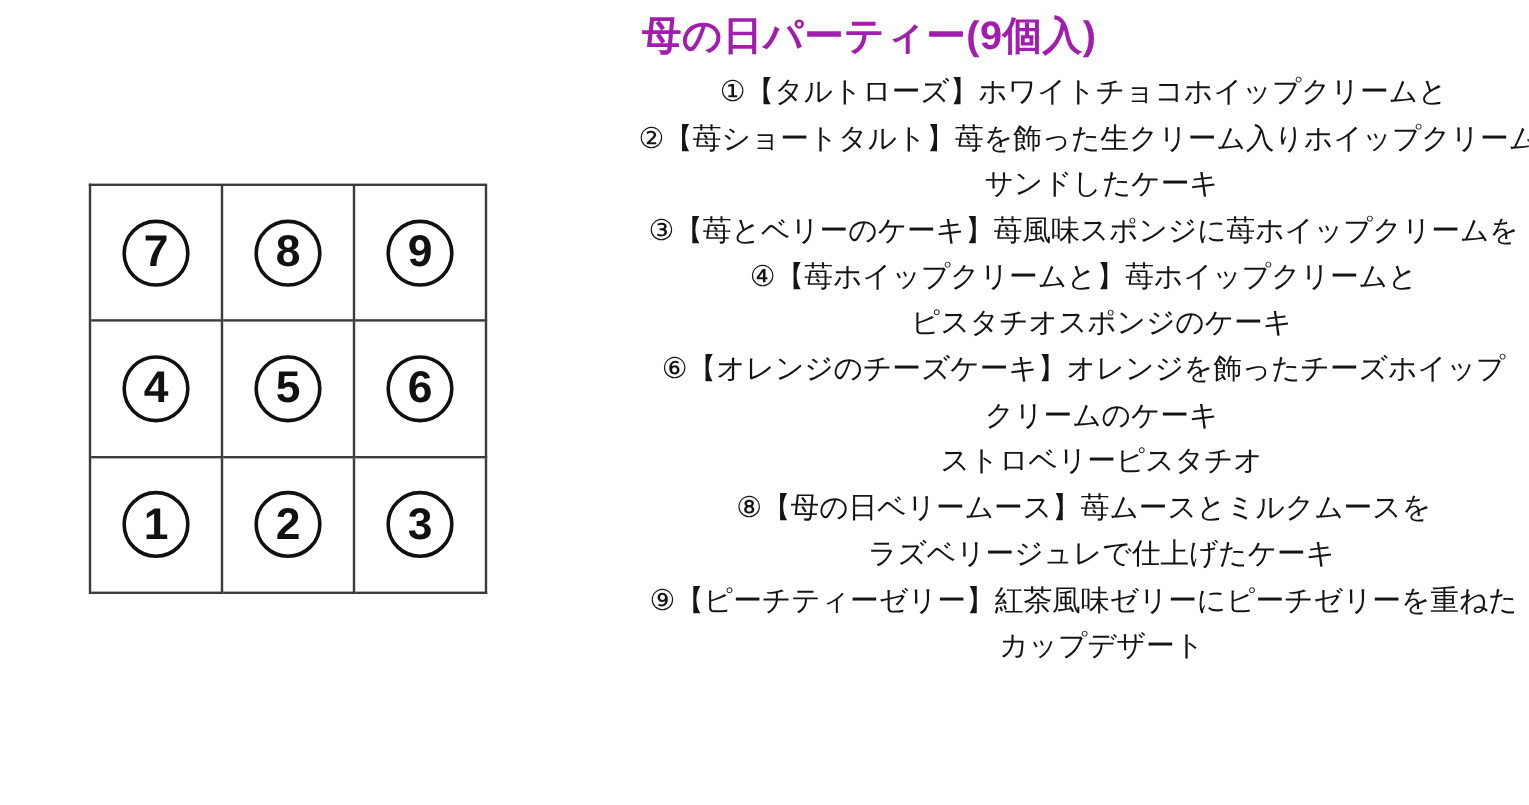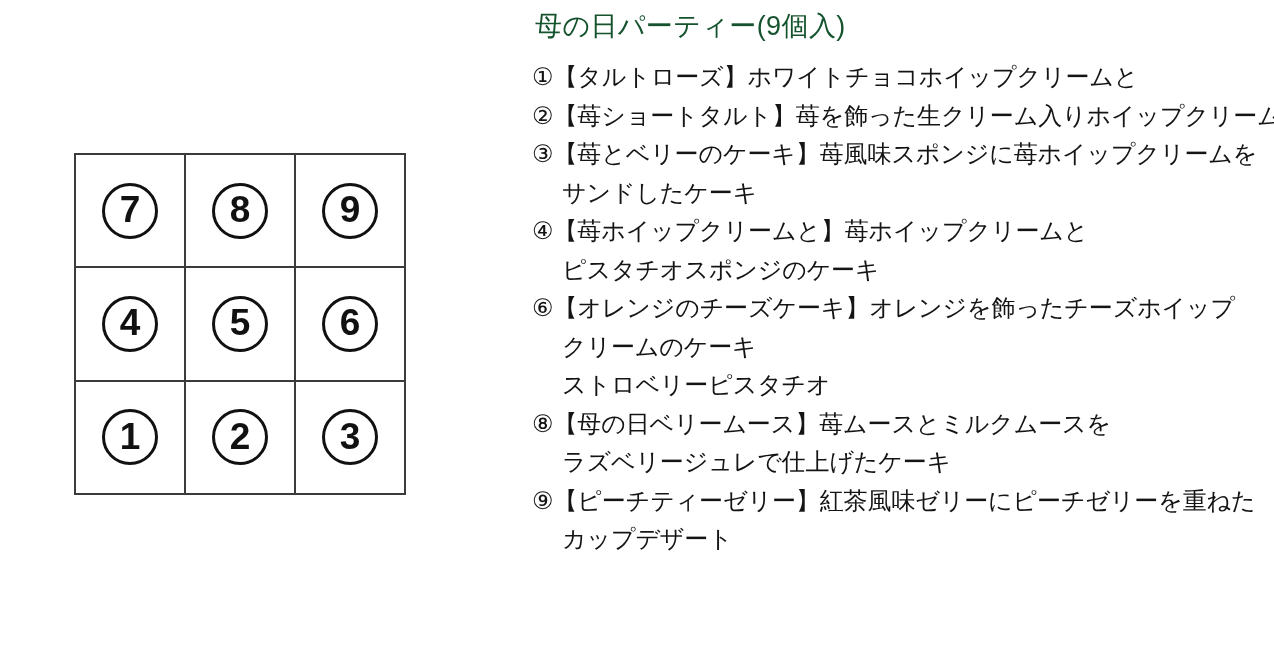--- a/index.html
+++ b/index.html
@@ -77,38 +77,39 @@
     position: absolute;
     left: 532px;
     top: 0;
     width: 742px;
     height: 671px;
   }
   .desc-title {
     position: absolute;
     left: 3px;
     top: 8px;
-    font-size: 27px;
-    font-weight: normal;
+    font-size: 33px;
+    font-weight: bold;
     letter-spacing: 0.4px;
     white-space: nowrap;
-    color: #14532d;
+    color: #a21caf;
   }
   .desc-list {
     position: absolute;
     left: 0;
     top: 58px;
     width: 742px;
     list-style: none;
     margin: 0;
     padding: 0;
   }
   .desc-item {
     margin: 0;
     padding: 0;
+    text-align: center;
   }
   .desc-line {
     font-size: 24px;
     line-height: 38.5px;
     white-space: nowrap;
     letter-spacing: -0.1px;
     color: #141414;
   }
   .desc-line.cont {
     padding-left: 30px;
@@ -154,22 +155,22 @@
   <div class="desc-pane">
     <div class="desc-title">母の日パーティー(9個入)</div>
     <ul class="desc-list" id="desc-list">
         <li class="desc-item">
           <div class="desc-line">①【タルトローズ】ホワイトチョコホイップクリームと</div>
         </li>
         <li class="desc-item">
           <div class="desc-line">②【苺ショートタルト】苺を飾った生クリーム入りホイップクリームのタルト</div>
         </li>
         <li class="desc-item">
+          <div class="desc-line cont">サンドしたケーキ</div>
           <div class="desc-line">③【苺とベリーのケーキ】苺風味スポンジに苺ホイップクリームを</div>
-          <div class="desc-line cont">サンドしたケーキ</div>
         </li>
         <li class="desc-item">
           <div class="desc-line">④【苺ホイップクリームと】苺ホイップクリームと</div>
           <div class="desc-line cont">ピスタチオスポンジのケーキ</div>
         </li>
         <li class="desc-item">
           <div class="desc-line">⑥【オレンジのチーズケーキ】オレンジを飾ったチーズホイップ</div>
           <div class="desc-line cont">クリームのケーキ</div>
         </li>
         <li class="desc-item">

